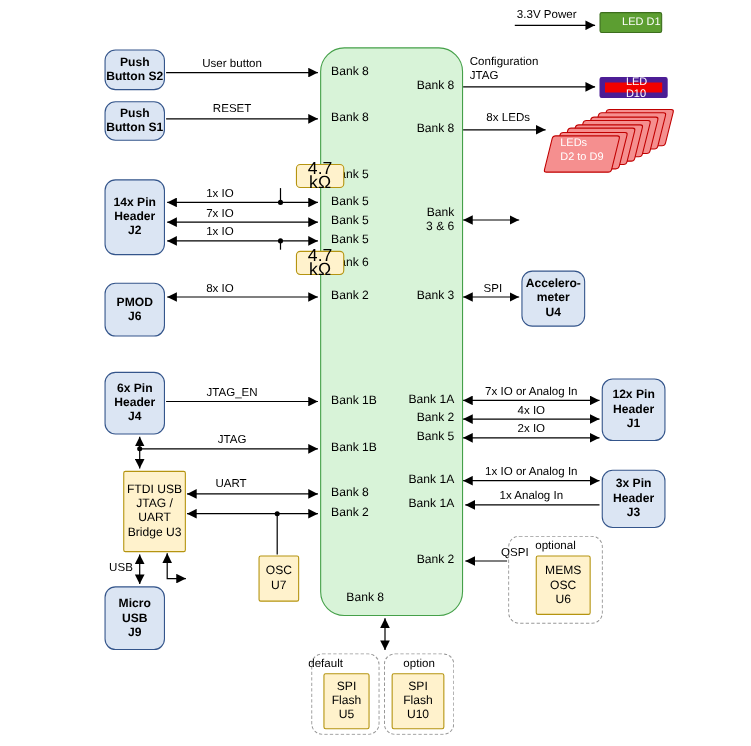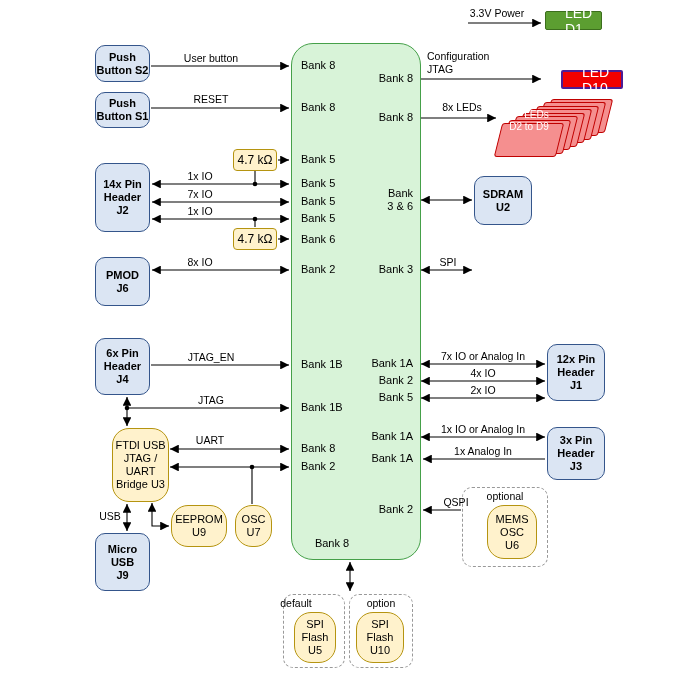--- a/index.html
+++ b/index.html
@@ -7,57 +7,57 @@
     position:relative;width:683px;height:678px;background:#fff;
     font-family:"Liberation Sans","DejaVu Sans",sans-serif;color:#000;overflow:hidden;
   }
   .wires{position:absolute;left:0;top:0;pointer-events:none;}
   .node{
     position:absolute;display:flex;align-items:center;justify-content:center;
     text-align:center;white-space:pre-line;font-size:11px;line-height:13px;
     box-sizing:border-box;background:#fff;
   }
   .blue{background:var(--blue-fill,#dbe5f3);border:1.5px solid var(--blue-border,#34558b);border-radius:10px;font-weight:bold;}
-  .yellow{background:var(--yellow-fill,#fff2cc);border:1.5px solid var(--yellow-border,#b59410);border-radius:17px;}
-  .yellow.small{border-radius:4px;font-size:12px;}
+  .yellow{background:var(--yellow-fill,#fff2cc);border:1.5px solid var(--yellow-border,#b59410);border-radius:2px;}
+  .yellow.small{border-radius:4px;font-size:16px;margin-left:36px;}
   .fpga{
     background:var(--fpga-fill,#d8f3d8);border:1.5px solid var(--fpga-border,#45a049);
     border-radius:22px;left:291px;top:43px;width:130px;height:517px;
   }
   .fpga-title{
     position:absolute;left:291px;top:287px;width:130px;text-align:center;
     font-size:11px;line-height:13px;font-weight:bold;white-space:pre-line;
   }
   .bank{position:absolute;font-size:11px;line-height:13px;white-space:pre-line;}
   .bank.l{left:301px;width:58px;text-align:left;}
   .bank.r{left:351px;width:62px;text-align:right;}
   .elabel{
     position:absolute;font-size:10.5px;line-height:13px;text-align:center;
     white-space:pre-line;
   }
   .elabel.left{text-align:left;}
   .ledbox{
     position:absolute;display:flex;align-items:center;justify-content:center;
-    font-size:14px;color:#fff;border-radius:2px;box-sizing:border-box;padding-left:19px;
+    font-size:10px;color:#fff;border-radius:2px;box-sizing:border-box;padding-left:19px;
   }
   .led-green{background:var(--led-green,#5c9e31);border:1px solid #3c6e1d;}
-  .led-red{background:var(--led-red,#f20000);border:2px solid #4c1d95;margin-left:16px;}
+  .led-red{background:var(--led-red,#f20000);border:5px solid #4c1d95;}
   .dashed{
     position:absolute;border:1.5px dashed #999;border-radius:10px;box-sizing:border-box;background:#fff;
   }
   .grouplabel{position:absolute;font-size:10.5px;text-align:center;}
   .ledstack{position:absolute;left:498px;top:99px;width:122px;height:62px;}
   .ledcard{
     position:absolute;width:62px;height:34px;transform:skewX(-14deg);
     background:var(--led-stack-fill,#f58f8f);border:1px solid var(--led-stack-border,#c00000);
     border-radius:3px;box-sizing:border-box;
   }
   .ledtext{
-    position:absolute;left:0;top:12px;width:62px;height:20px;
-    display:flex;align-items:center;justify-content:center;text-align:right;
+    position:absolute;left:0;top:28px;width:62px;height:20px;
+    display:flex;align-items:center;justify-content:center;text-align:left;
     color:#fff;font-size:10px;line-height:12px;white-space:pre-line;
   }
 </style>
 </head>
 <body>
 
 <div class="canvas">
 
   <svg class="wires" width="683" height="678" viewBox="0 0 683 678">
     <defs>
@@ -147,43 +147,42 @@
 J4</div>
   <div class="node yellow" style="left:112px;top:428px;width:57px;height:74px">FTDI USB
 JTAG /
 UART
 Bridge U3</div>
   <div class="node blue" style="left:95px;top:533px;width:55px;height:58px">Micro
 USB
 J9</div>
   <div class="node yellow small" style="left:233px;top:149px;width:44px;height:22px">4.7 kΩ</div>
   <div class="node yellow small" style="left:233px;top:228px;width:44px;height:22px">4.7 kΩ</div>
-  <div class="node yellow" style="left:171px;top:505px;width:56px;height:42px">EEPROM
-U9</div>
   <div class="node yellow" style="left:235px;top:505px;width:37px;height:42px">OSC
 U7</div>
 
   <div class="ledbox led-green" style="left:545px;top:11px;width:57px;height:19px">LED D1</div>
   <div class="ledbox led-red" style="left:545px;top:70px;width:62px;height:19px">LED D10</div>
 
   <div class="ledstack">
     <div class="ledcard" style="left:49px;top:0px"></div>
     <div class="ledcard" style="left:42px;top:3px"></div>
     <div class="ledcard" style="left:35px;top:7px"></div>
     <div class="ledcard" style="left:28px;top:10px"></div>
     <div class="ledcard" style="left:21px;top:14px"></div>
     <div class="ledcard" style="left:14px;top:17px"></div>
     <div class="ledcard" style="left:7px;top:21px"></div>
     <div class="ledcard" style="left:0px;top:24px"></div>
     <div class="ledtext">LEDs
 D2 to D9</div>
   </div>
 
-  <div class="node blue" style="left:474px;top:176px;width:58px;height:49px">SDRAM
-U2</div>
+  <div class="node blue" style="left:474px;top:246px;width:58px;height:51px">Accelero-
+meter
+U4</div>
   <div class="node blue" style="left:547px;top:344px;width:58px;height:57px">12x Pin
 Header
 J1</div>
   <div class="node blue" style="left:547px;top:427px;width:58px;height:53px">3x Pin
 Header
 J3</div>
 
   <div class="dashed" style="left:462px;top:487px;width:86px;height:80px"></div>
   <span class="grouplabel" style="left:462px;top:490px;width:86px">optional</span>
   <div class="node yellow" style="left:487px;top:505px;width:50px;height:54px">MEMS
@@ -215,15 +214,15 @@
   <span class="elabel" style="left:166px;top:351px;width:90px">JTAG_EN</span>
   <span class="elabel" style="left:166px;top:394px;width:90px">JTAG</span>
   <span class="elabel" style="left:180px;top:434px;width:60px">UART</span>
   <span class="elabel" style="left:96px;top:510px;width:28px">USB</span>
   <span class="elabel" style="left:432px;top:256px;width:32px">SPI</span>
   <span class="elabel" style="left:424px;top:350px;width:118px">7x IO or Analog In</span>
   <span class="elabel" style="left:424px;top:367px;width:118px">4x IO</span>
   <span class="elabel" style="left:424px;top:384px;width:118px">2x IO</span>
   <span class="elabel" style="left:424px;top:423px;width:118px">1x IO or Analog In</span>
   <span class="elabel" style="left:424px;top:445px;width:118px">1x Analog In</span>
-  <span class="elabel" style="left:436px;top:496px;width:40px">QSPI</span>
+  <span class="elabel" style="left:448px;top:496px;width:40px">QSPI</span>
 
 </div>
 
 </body></html>

